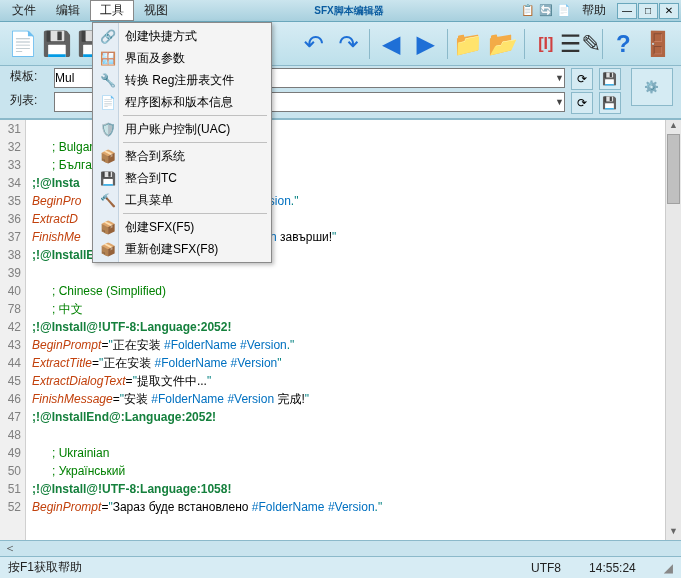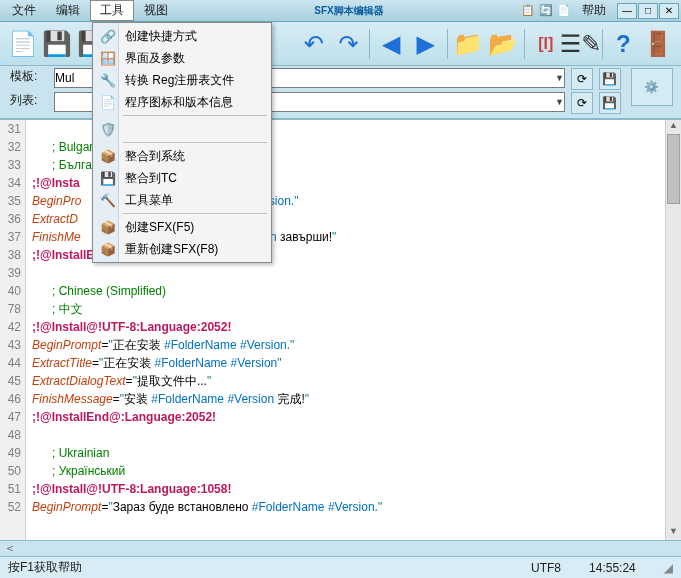--- a/index.html
+++ b/index.html
@@ -26,21 +26,21 @@
   .cbtn { width: 22px; height: 22px; border: 1px solid #8bb9ca; background: #d5ebf3; display: inline-flex; align-items: center; justify-content: center; font-size: 12px; }
   .cogbox { width: 42px; height: 38px; border: 1px solid #8bb9ca; background: #d5ebf3; display: inline-flex; align-items: center; justify-content: center; font-size: 22px; margin-left: 4px; }
   
   .editor-wrap { flex: 1; display: flex; background: #fff; border-top: 1px solid #8bb9ca; overflow: hidden; position: relative; }
   .gutter { width: 26px; background: #f0f0f0; color: #808080; text-align: right; padding-right: 4px; font-family: Consolas, monospace; font-size: 13px; line-height: 18px; border-right: 1px solid #d0d0d0; }
   .code { flex: 1; font-family: Consolas, "Courier New", monospace; font-size: 13px; line-height: 18px; padding-left: 6px; white-space: pre; overflow: hidden; color: #000; }
   .scrollbar-v { width: 16px; background: #e8e8e8; border-left: 1px solid #ccc; position: relative; }
   .scrollbar-v .thumb { position: absolute; left: 1px; right: 1px; top: 14px; height: 70px; background: #c0c0c0; border: 1px solid #a0a0a0; }
   .scrollbar-v .sar { position: absolute; left: 0; right: 0; height: 14px; text-align: center; font-size: 9px; color: #666; }
   .c-comment { color: #008000; margin-left: 20px; }
-  .c-dir { color: #be185d; font-weight: bold; }
+  .c-dir { color: #15803d; font-weight: bold; }
   .c-key { color: #c2410c; font-style: italic; }
   .c-q { color: #008080; }
   .c-var { color: #0070c0; }
   
   .statusbar { height: 22px; background: #d7ecf4; border-top: 1px solid #8bb9ca; display: flex; align-items: center; padding: 0 8px; font-size: 12px; color: #222; }
   .statusbar .sfill { flex: 1; }
   .statusbar .scell { margin-left: 28px; }
   
   .infobar { height: 16px; background: #c9e4ee; border-top: 1px solid #8bb9ca; display: flex; align-items: center; font-size: 10px; color: #555; padding: 0 4px; }
   .infobar .ifill { flex: 1; }
@@ -86,20 +86,21 @@
         <span class="dd-ico">🔧</span>
         <span>转换 Reg注册表文件</span>
       </div>
       <div class="dd-item">
         <span class="dd-ico">📄</span>
         <span>程序图标和版本信息</span>
       </div>
       <div class="dd-sep"></div>
       <div class="dd-item">
         <span class="dd-ico">🛡️</span>
+        <span>用户账户控制(UAC)</span>
       </div>
       <div class="dd-sep"></div>
       <div class="dd-item">
         <span class="dd-ico">📦</span>
         <span>整合到系统</span>
       </div>
       <div class="dd-item">
         <span class="dd-ico">💾</span>
         <span>整合到TC</span>
       </div>

